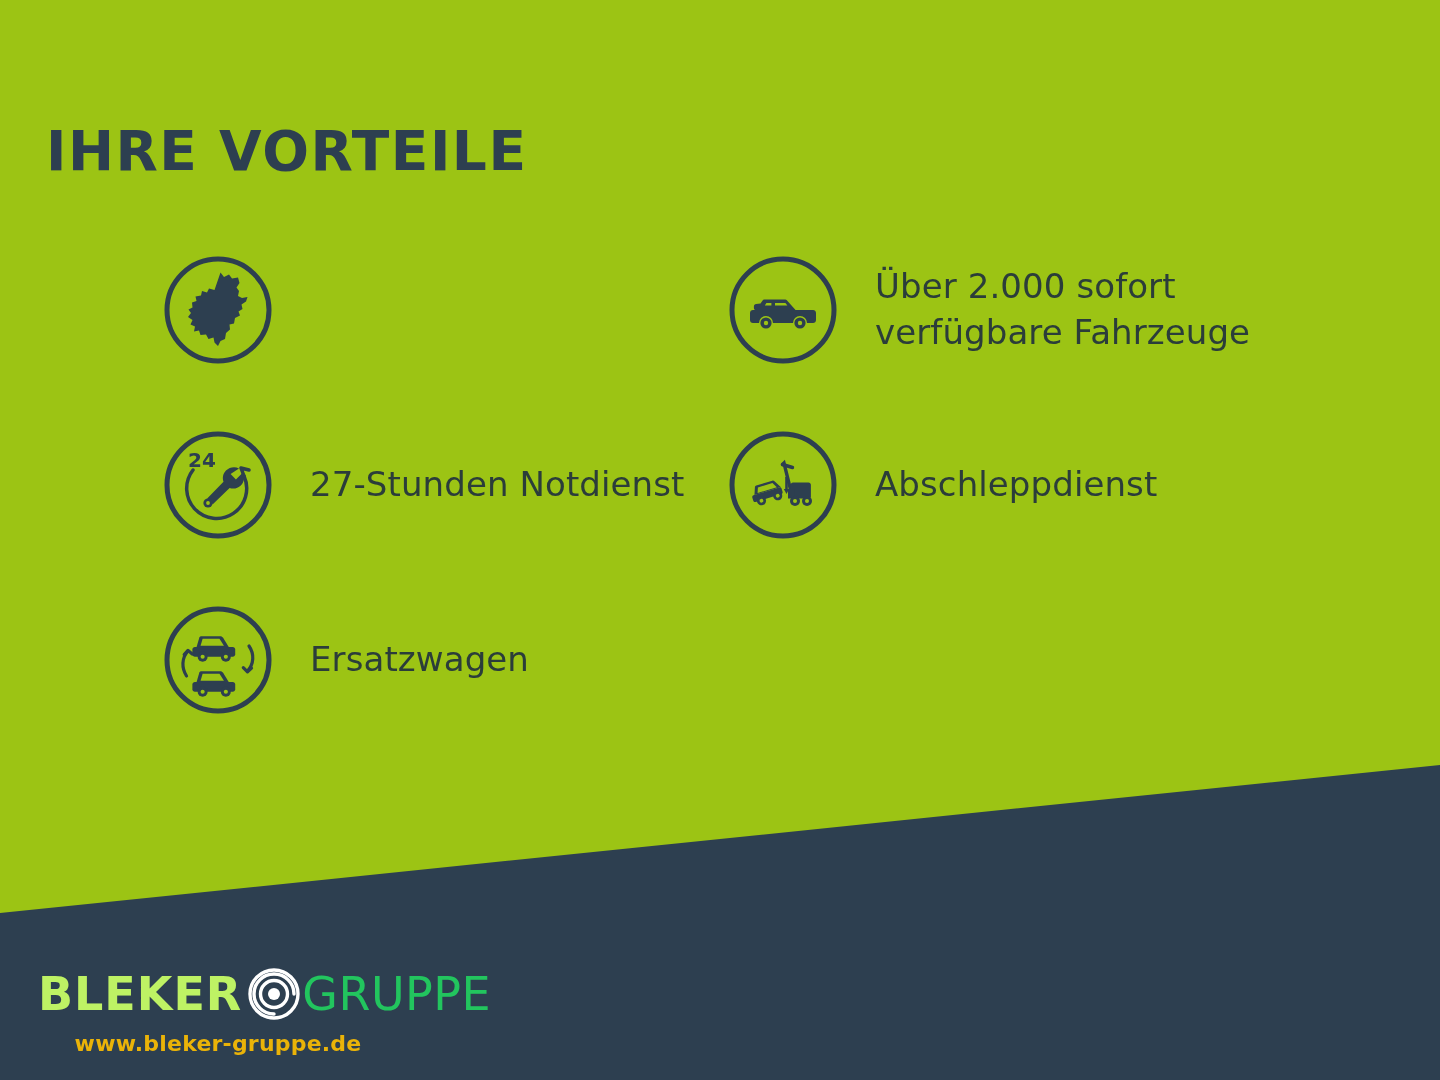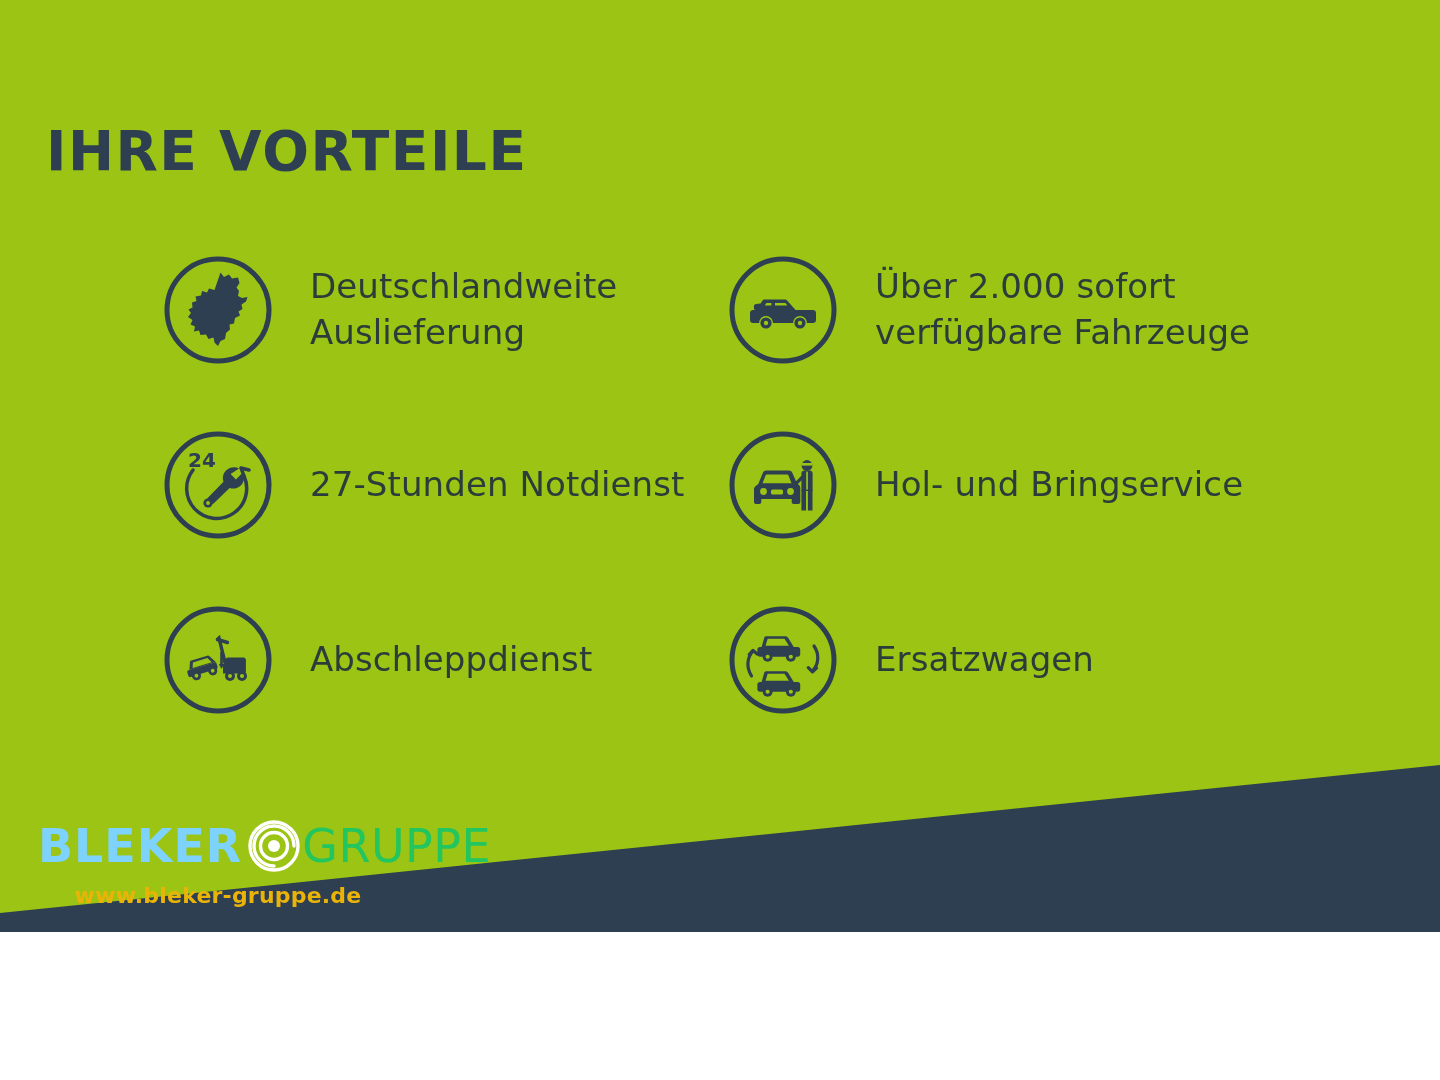--- a/index.html
+++ b/index.html
@@ -4,21 +4,21 @@
 <title>Ihre Vorteile – Bleker Gruppe</title>
 <style>
   html, body {
     margin: 0;
     padding: 0;
     background: #ffffff;
   }
   .slide {
     position: relative;
     width: 1440px;
-    height: 932px;
+    height: 1080px;
     overflow: hidden;
     font-family: "DejaVu Sans", "Liberation Sans", sans-serif;
     background: #2d3f50;
   }
   
   .green-panel {
     position: absolute;
     inset: 0;
     background: #9cc414;
     -webkit-clip-path: polygon(0 0, 100% 0, 100% 765px, 0 913px);
@@ -103,21 +103,21 @@
   }
   .logo-row {
     display: flex;
     align-items: center;
     height: 62px;
   }
   .logo-word-bold {
     font-size: 46px;
     font-weight: bold;
     letter-spacing: 1px;
-    color: #7dd3fc;
+    color: #bef264;
     font-family: "DejaVu Sans", "Liberation Sans", sans-serif;
     line-height: 1;
   }
   .logo-mark {
     margin: 0 2px 0 4px;
     display: flex;
     align-items: center;
   }
   .logo-word-light {
     font-size: 46px;
@@ -151,21 +151,20 @@
 
   <div class="benefits">
 
     <div class="benefit col1">
       <span class="benefit-icon">
         <svg viewBox="0 0 116 116" xmlns="http://www.w3.org/2000/svg">
           <circle cx="58" cy="58" r="51" fill="none" stroke="#2d3f50" stroke-width="5"></circle>
           <path fill="#2d3f50" d="M60.5 20.5l3.5 4.5 5-2.5 3 4 6-1 1.5 5.5-3 4.5 2.5 3.5-1 5 4 2 5.5-1-1.5 4.5-4.5 3 1 4.5-4 2.5 1.5 4-5 2.5-1 5.5-4.5 1 .5 5-4 3.5-1 6-4.5 2-2.5 5-3.5-3.5-1-5-5 1.5-2.5-4.5-5.5.5-1.5-4.5-5 1 1-5-4.5-2 2-4.5-4.5-3 3-4-2.5-3.5 4-2-.5-5 4.5-1.5-1-4.5 5.5-1 1-4.5 5 1.5 2-4 5.5 1.5z"></path>
         </svg>
       </span>
-      <span class="benefit-label">Deutschlandweite Auslieferung</span>
     </div>
 
     <div class="benefit col2">
       <span class="benefit-icon">
         <svg viewBox="0 0 116 116" xmlns="http://www.w3.org/2000/svg">
           <circle cx="58" cy="58" r="51" fill="none" stroke="#2d3f50" stroke-width="5"></circle>
           <path fill="#2d3f50" d="M39 47.5h20.5c1.2 0 2.2.5 3 1.4L71 58.5H31.5c-1.6 0-2.6-1-2.6-2.4v-1.6c0-1.3.9-2.3 2.2-2.5l4.4-.6 2.3-3.2c.3-.4.7-.7 1.2-.7zm2.4 3.6l-1.6 2.3h6.6v-2.3zm8.6 0v2.3h12.4l-2-2.3z"></path>
           <path fill="#2d3f50" d="M28 58h60c1.7 0 3 1.3 3 3v7c0 1.7-1.3 3-3 3h-6a7 7 0 0 0-14 0H48a7 7 0 0 0-14 0h-6c-1.7 0-3-1.3-3-3v-7c0-1.7 1.3-3 3-3z"></path>
           <circle cx="41" cy="71" r="5.6" fill="#2d3f50"></circle>
           <circle cx="41" cy="71" r="2.2" fill="#9cc414"></circle>
@@ -184,41 +183,20 @@
           <path d="M33 43a30 30 0 1 0 51 6" fill="none" stroke="#2d3f50" stroke-width="3.5" stroke-linecap="round"></path>
           <path d="M84 49l-3-8 8 2" fill="none" stroke="#2d3f50" stroke-width="3.5" stroke-linecap="round" stroke-linejoin="round"></path>
           <path fill="#2d3f50" d="M79 41.5c-4.3-2.2-9.6-1.3-13 2.1-3 3-3.9 7.4-2.5 11.2L47.2 71.6l5.6 5.6 16.8-16.3c3.8 1.4 8.2.5 11.2-2.5 3.4-3.4 4.3-8.7 2.1-13l-7 7-5.3-5.3z"></path>
           <circle cx="48" cy="76" r="4.6" fill="#2d3f50"></circle>
           <circle cx="48" cy="76" r="1.9" fill="#9cc414"></circle>
         </svg>
       </span>
       <span class="benefit-label">27-Stunden Notdienst</span>
     </div>
 
-    <div class="benefit col2">
-      <span class="benefit-icon">
-        <svg viewBox="0 0 116 116" xmlns="http://www.w3.org/2000/svg">
-          <circle cx="58" cy="58" r="51" fill="none" stroke="#2d3f50" stroke-width="5"></circle>
-
-          <path fill="#2d3f50" d="M29 62.5c0-1.4.6-2.7 1.7-3.5l2.6-2 4.6-11.2c.6-1.4 2-2.3 3.5-2.3h22.4c1.5 0 2.9.9 3.5 2.3L72 56.5l1.4 1c1.2.8 1.9 2.1 1.9 3.6V75c0 1.1-.9 2-2 2h-4.6c-1.1 0-2-.9-2-2v-3H36.3v3c0 1.1-.9 2-2 2H31c-1.1 0-2-.9-2-2z"></path>
-          <path fill="#9cc414" d="M41.6 47.6h20.8a1 1 0 0 1 .93.63l3.2 8.07H37.5l3.17-8.07a1 1 0 0 1 .93-.63z"></path>
-          <circle cx="38.5" cy="64.5" r="3.4" fill="#9cc414"></circle>
-          <circle cx="65.5" cy="64.5" r="3.4" fill="#9cc414"></circle>
-          <rect x="46" y="62.5" width="12" height="5" rx="1.6" fill="#9cc414"></rect>
-
-          <circle cx="82" cy="38.5" r="5.4" fill="#2d3f50"></circle>
-          <rect x="76.6" y="36" width="10.8" height="2.6" fill="#9cc414"></rect>
-          <path fill="#2d3f50" d="M76.4 46.5c0-1.6 1.3-2.9 2.9-2.9h5.4c1.6 0 2.9 1.3 2.9 2.9v17.6h-11.2z"></path>
-          <rect x="81.2" y="44.6" width="1.7" height="18" fill="#9cc414"></rect>
-          <path fill="#2d3f50" d="M76.4 63h4.6v20.4h-4.6zM82.9 63h4.6v20.4h-4.6z"></path>
-          <path fill="#2d3f50" d="M76.6 48.6l-7.2 7.4 2.3 2.2 6.3-6.4z"></path>
-        </svg>
-      </span>
-      <span class="benefit-label">Hol- und Bringservice</span>
-    </div>
 
     <div class="benefit col1">
       <span class="benefit-icon">
         <svg viewBox="0 0 116 116" xmlns="http://www.w3.org/2000/svg">
           <circle cx="58" cy="58" r="51" fill="none" stroke="#2d3f50" stroke-width="5"></circle>
 
           <path d="M67 68.5L59 36l-1.5 1.5" fill="none" stroke="#2d3f50" stroke-width="3.4" stroke-linecap="round"></path>
           <path d="M57.5 37.5l10 3" fill="none" stroke="#2d3f50" stroke-width="3.4" stroke-linecap="round"></path>
           <path d="M61.5 50v12" fill="none" stroke="#2d3f50" stroke-width="2.6"></path>
           <path d="M58.8 62h5.4l-2.7 5z" fill="#2d3f50"></path>

